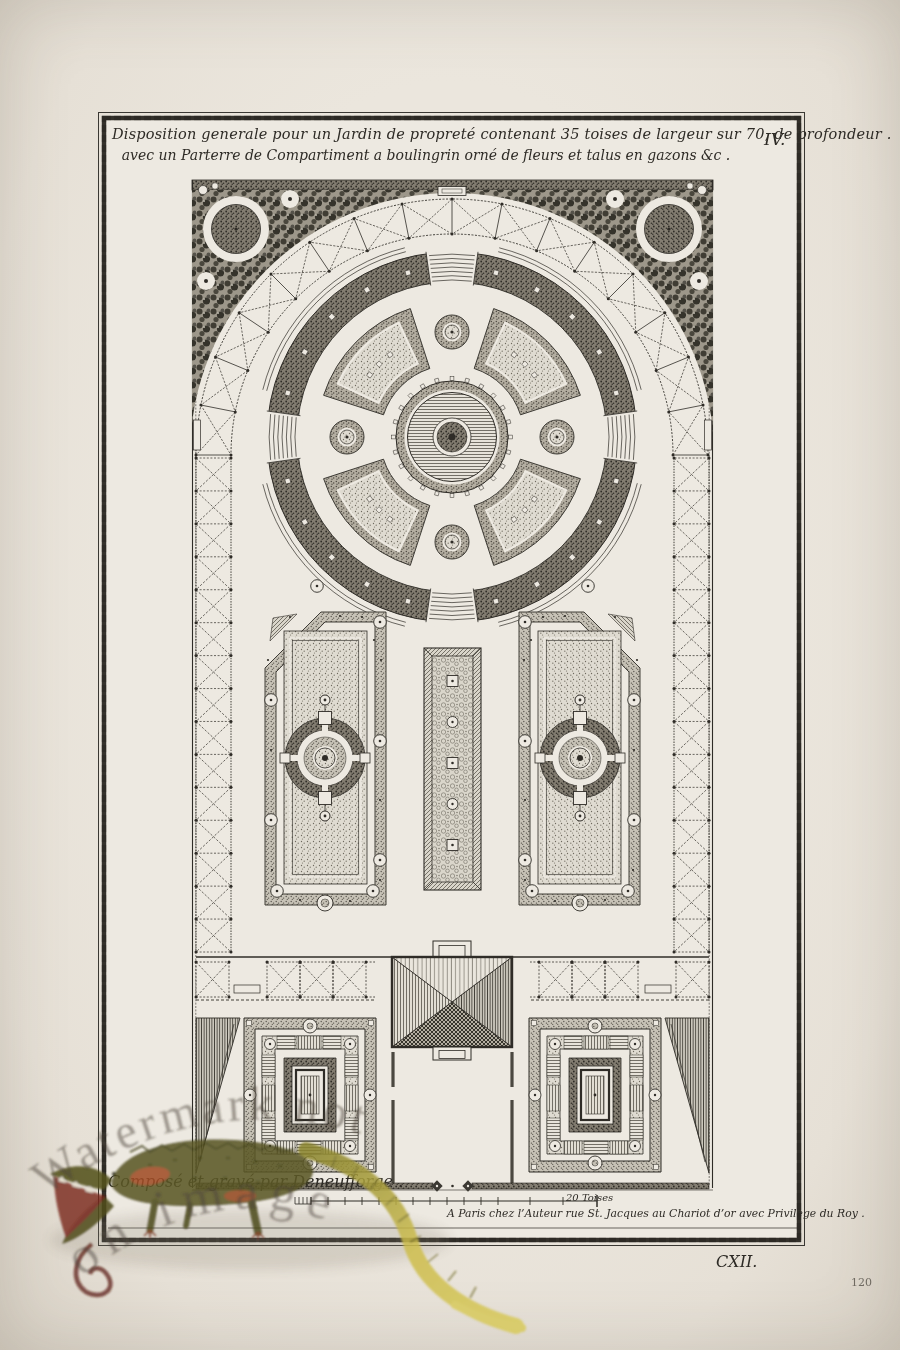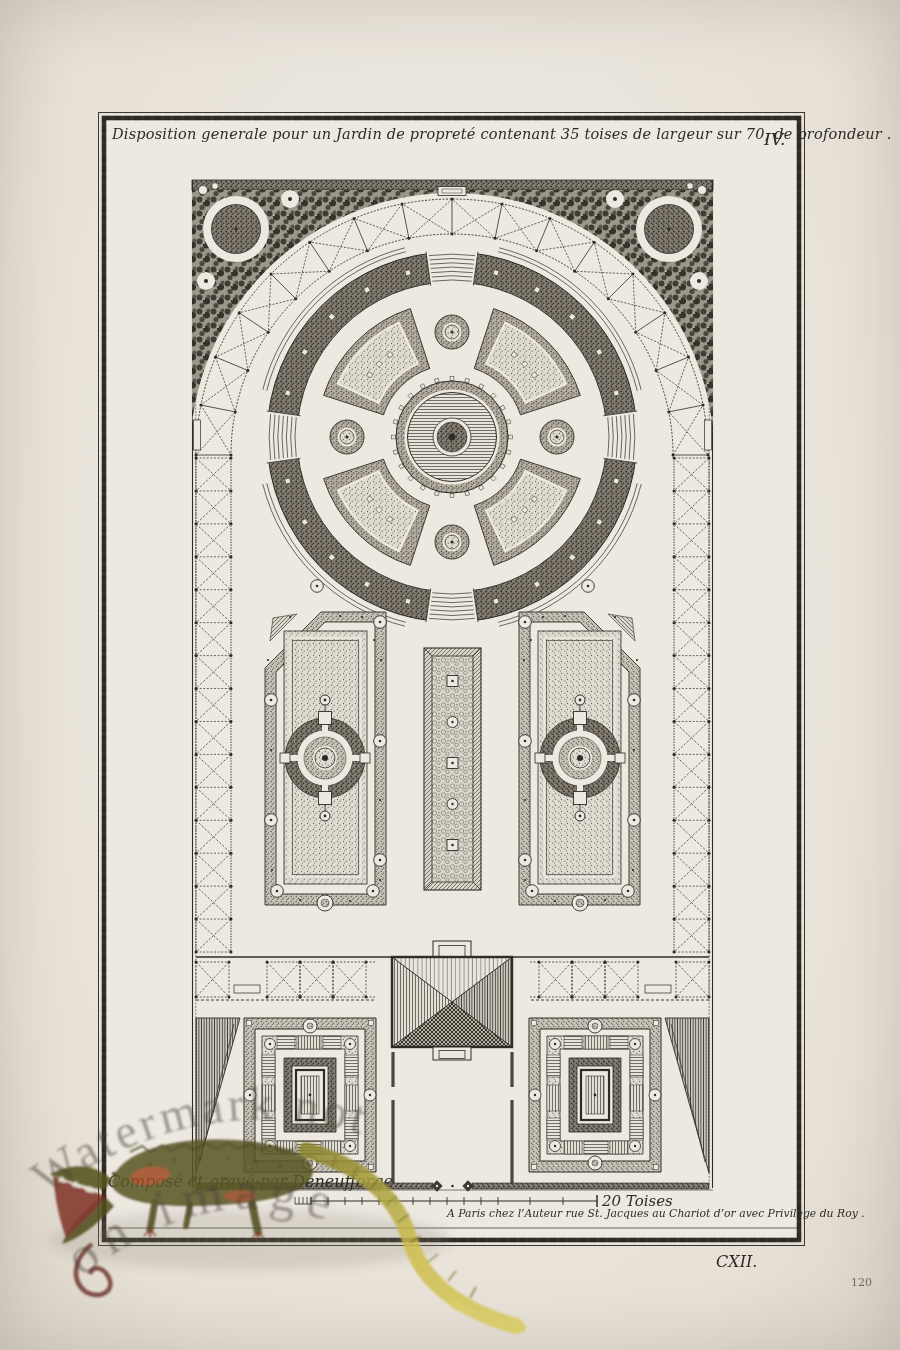--- a/index.html
+++ b/index.html
@@ -9,21 +9,21 @@
     box-shadow:inset 0 0 70px rgba(95,85,68,.20);
     font-family:"DejaVu Serif", serif;
   }
   svg.layer{position:absolute;left:0;top:0;}
   .txt{position:absolute;color:#2e2b26;font-style:italic;white-space:nowrap;z-index:5;}
   .t1{left:112px;top:126px;width:648px;text-align:center;font-size:14.5px;letter-spacing:.2px;}
   .t2{left:112px;top:147px;width:628px;text-align:center;font-size:14px;}
   .pnum{left:764px;top:129px;font-size:17px;text-align:center;}
   .credit{left:108px;top:1172px;font-size:16px;}
   .imprint{left:447px;top:1206px;font-size:11.5px;transform:scaleX(.94);transform-origin:left top;}
-  .scalelab{left:602px;top:1192px;font-size:15px;}
+  .scalelab{left:566px;top:1192px;font-size:10px;}
   .roman{left:716px;top:1252px;font-size:16px;font-style:italic;}
   .pageno{left:851px;top:1276px;font-size:11px;font-style:normal;color:#6f6a61;}
 </style>
 </head>
 <body>
 
 <div class="page">
 
   <svg class="layer" id="plan-svg" width="900" height="1350" viewBox="0 0 900 1350">
     <defs>
@@ -880,20 +880,21 @@
         <line x1="481" y1="1197" x2="481" y2="1205" stroke="#2f2c27" stroke-width="0.9"></line>
         <line x1="498" y1="1197" x2="498" y2="1205" stroke="#2f2c27" stroke-width="0.9"></line>
         <line x1="530" y1="1197" x2="530" y2="1205" stroke="#2f2c27" stroke-width="0.9"></line>
         <line x1="563" y1="1197" x2="563" y2="1205" stroke="#2f2c27" stroke-width="0.9"></line>
         <line x1="597" y1="1195" x2="597" y2="1207" stroke="#2f2c27" stroke-width="1.5"></line>
         <line x1="108" y1="1228" x2="797" y2="1228" stroke="#2f2c27" stroke-width="0.7"></line>
       </g>
   </svg>
 
   <div class="txt t1">Disposition generale pour un Jardin de propreté contenant 35 toises de largeur sur 70, de profondeur .</div>
+  <div class="txt t2">avec un Parterre de Compartiment a boulingrin orné de fleurs et talus en gazons &amp;c .</div>
   <div class="txt pnum">IV.</div>
   <div class="txt credit">Composé et gravé par Deneufforge .</div>
   <div class="txt imprint">A Paris chez l’Auteur rue St. Jacques au Chariot d’or avec Privilege du Roy .</div>
   <div class="txt scalelab">20 Toises</div>
   <div class="txt roman">CXII.</div>
   <div class="txt pageno">120</div>
 
   <svg class="layer" id="wm-svg" width="900" height="1350" viewBox="0 0 900 1350" style="z-index:8">
     <defs>
       <filter id="fSoft" x="-20%" y="-20%" width="140%" height="140%">

